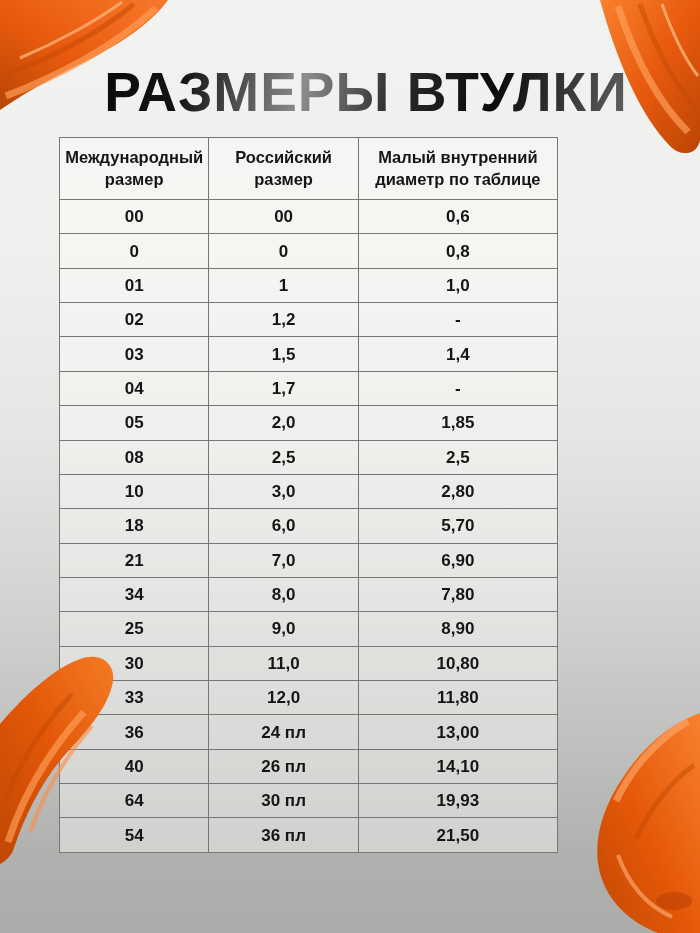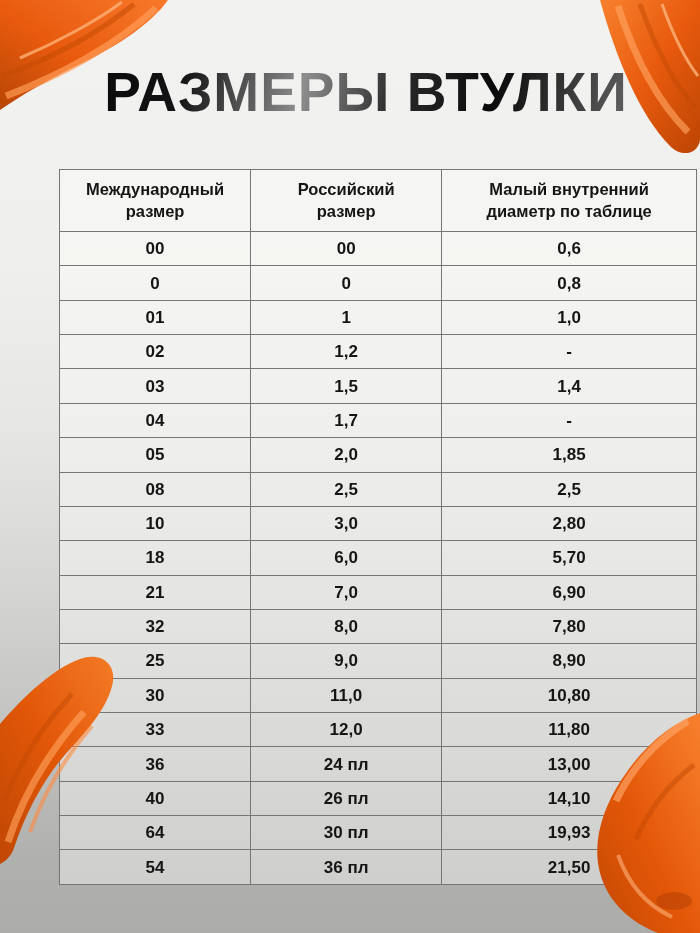--- a/index.html
+++ b/index.html
@@ -32,26 +32,25 @@
       #050505 6%, #141414 24%, #8d8d8d 41%,
       #2b2b2b 54%, #0a0a0a 68%, #5a5a5a 86%, #121212 100%);
     -webkit-background-clip: text;
     background-clip: text;
     -webkit-text-fill-color: transparent;
   }
   table.size-table {
     position: absolute;
     left: 59px;
     top: 137px;
-    width: 638px;
+    width: 499px;
     height: 716px;
     border-collapse: collapse;
     table-layout: fixed;
     z-index: 2;
-    margin-top: 32px;
   }
   .size-table th, .size-table td {
     border: 1px solid #767674;
     text-align: center;
     vertical-align: middle;
     background: rgba(253, 253, 251, 0.42);
     color: #151515;
     padding: 0;
   }
   .size-table th {
@@ -150,21 +149,21 @@
           <td>18</td>
           <td>6,0</td>
           <td>5,70</td>
         </tr>
         <tr>
           <td>21</td>
           <td>7,0</td>
           <td>6,90</td>
         </tr>
         <tr>
-          <td>32</td>
+          <td>34</td>
           <td>8,0</td>
           <td>7,80</td>
         </tr>
         <tr>
           <td>25</td>
           <td>9,0</td>
           <td>8,90</td>
         </tr>
         <tr>
           <td>30</td>

